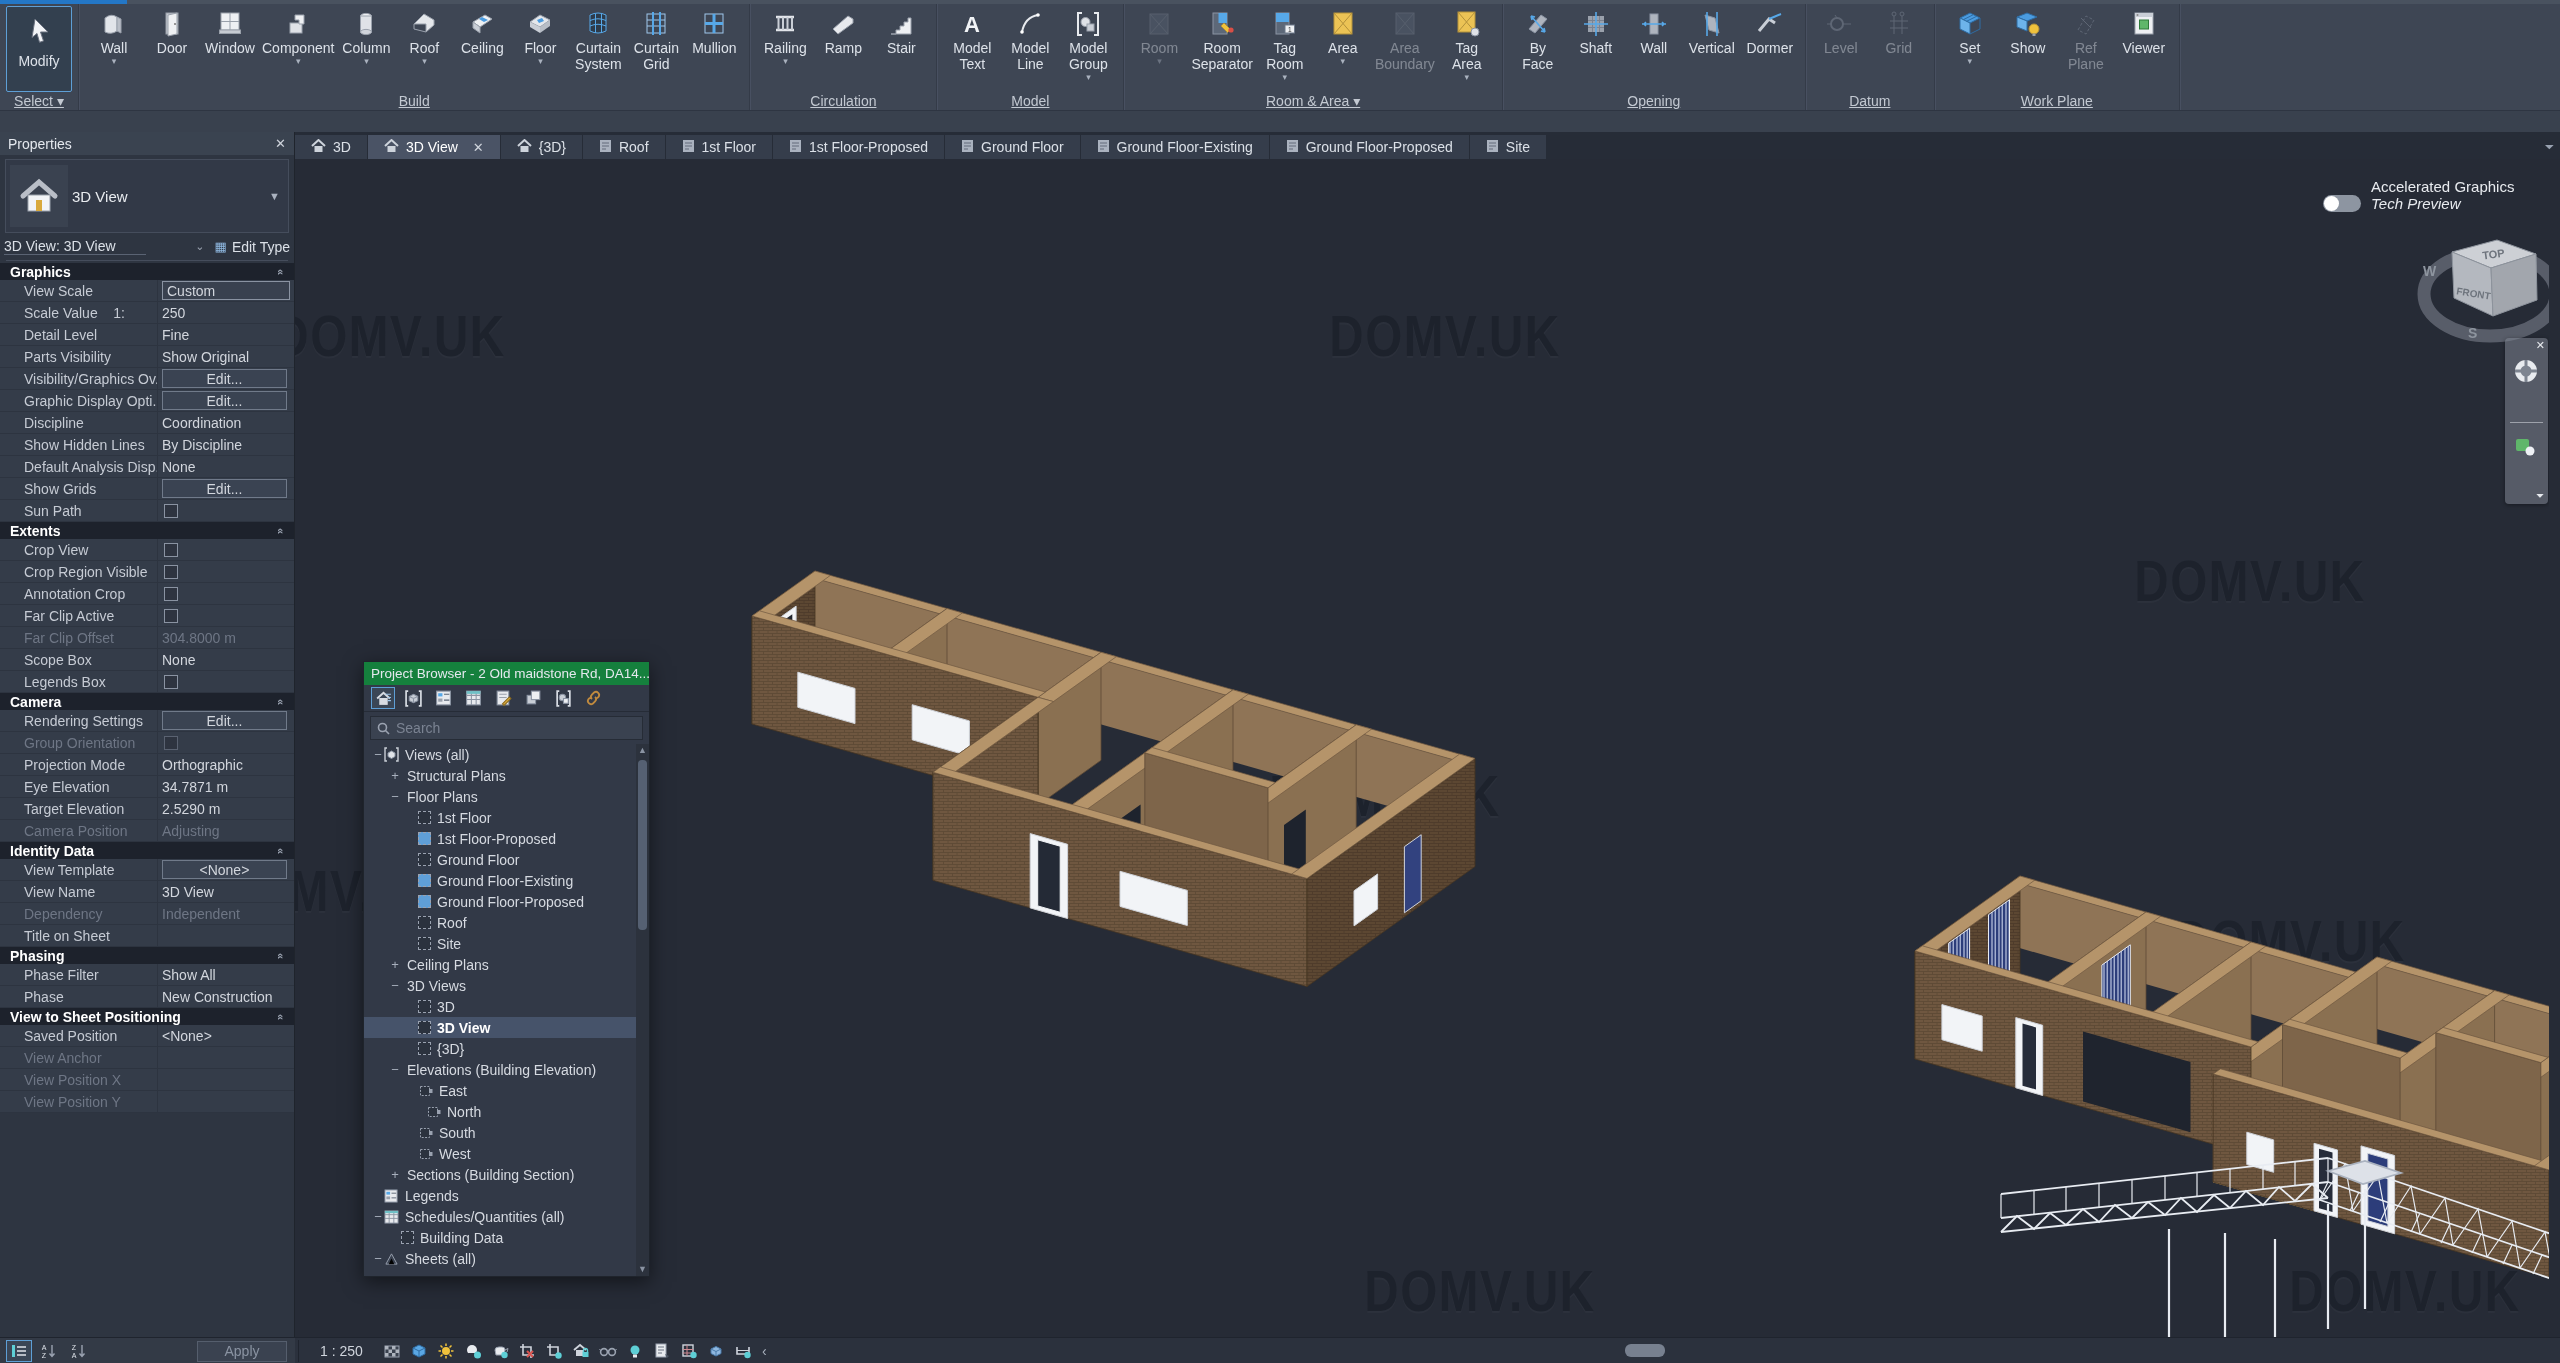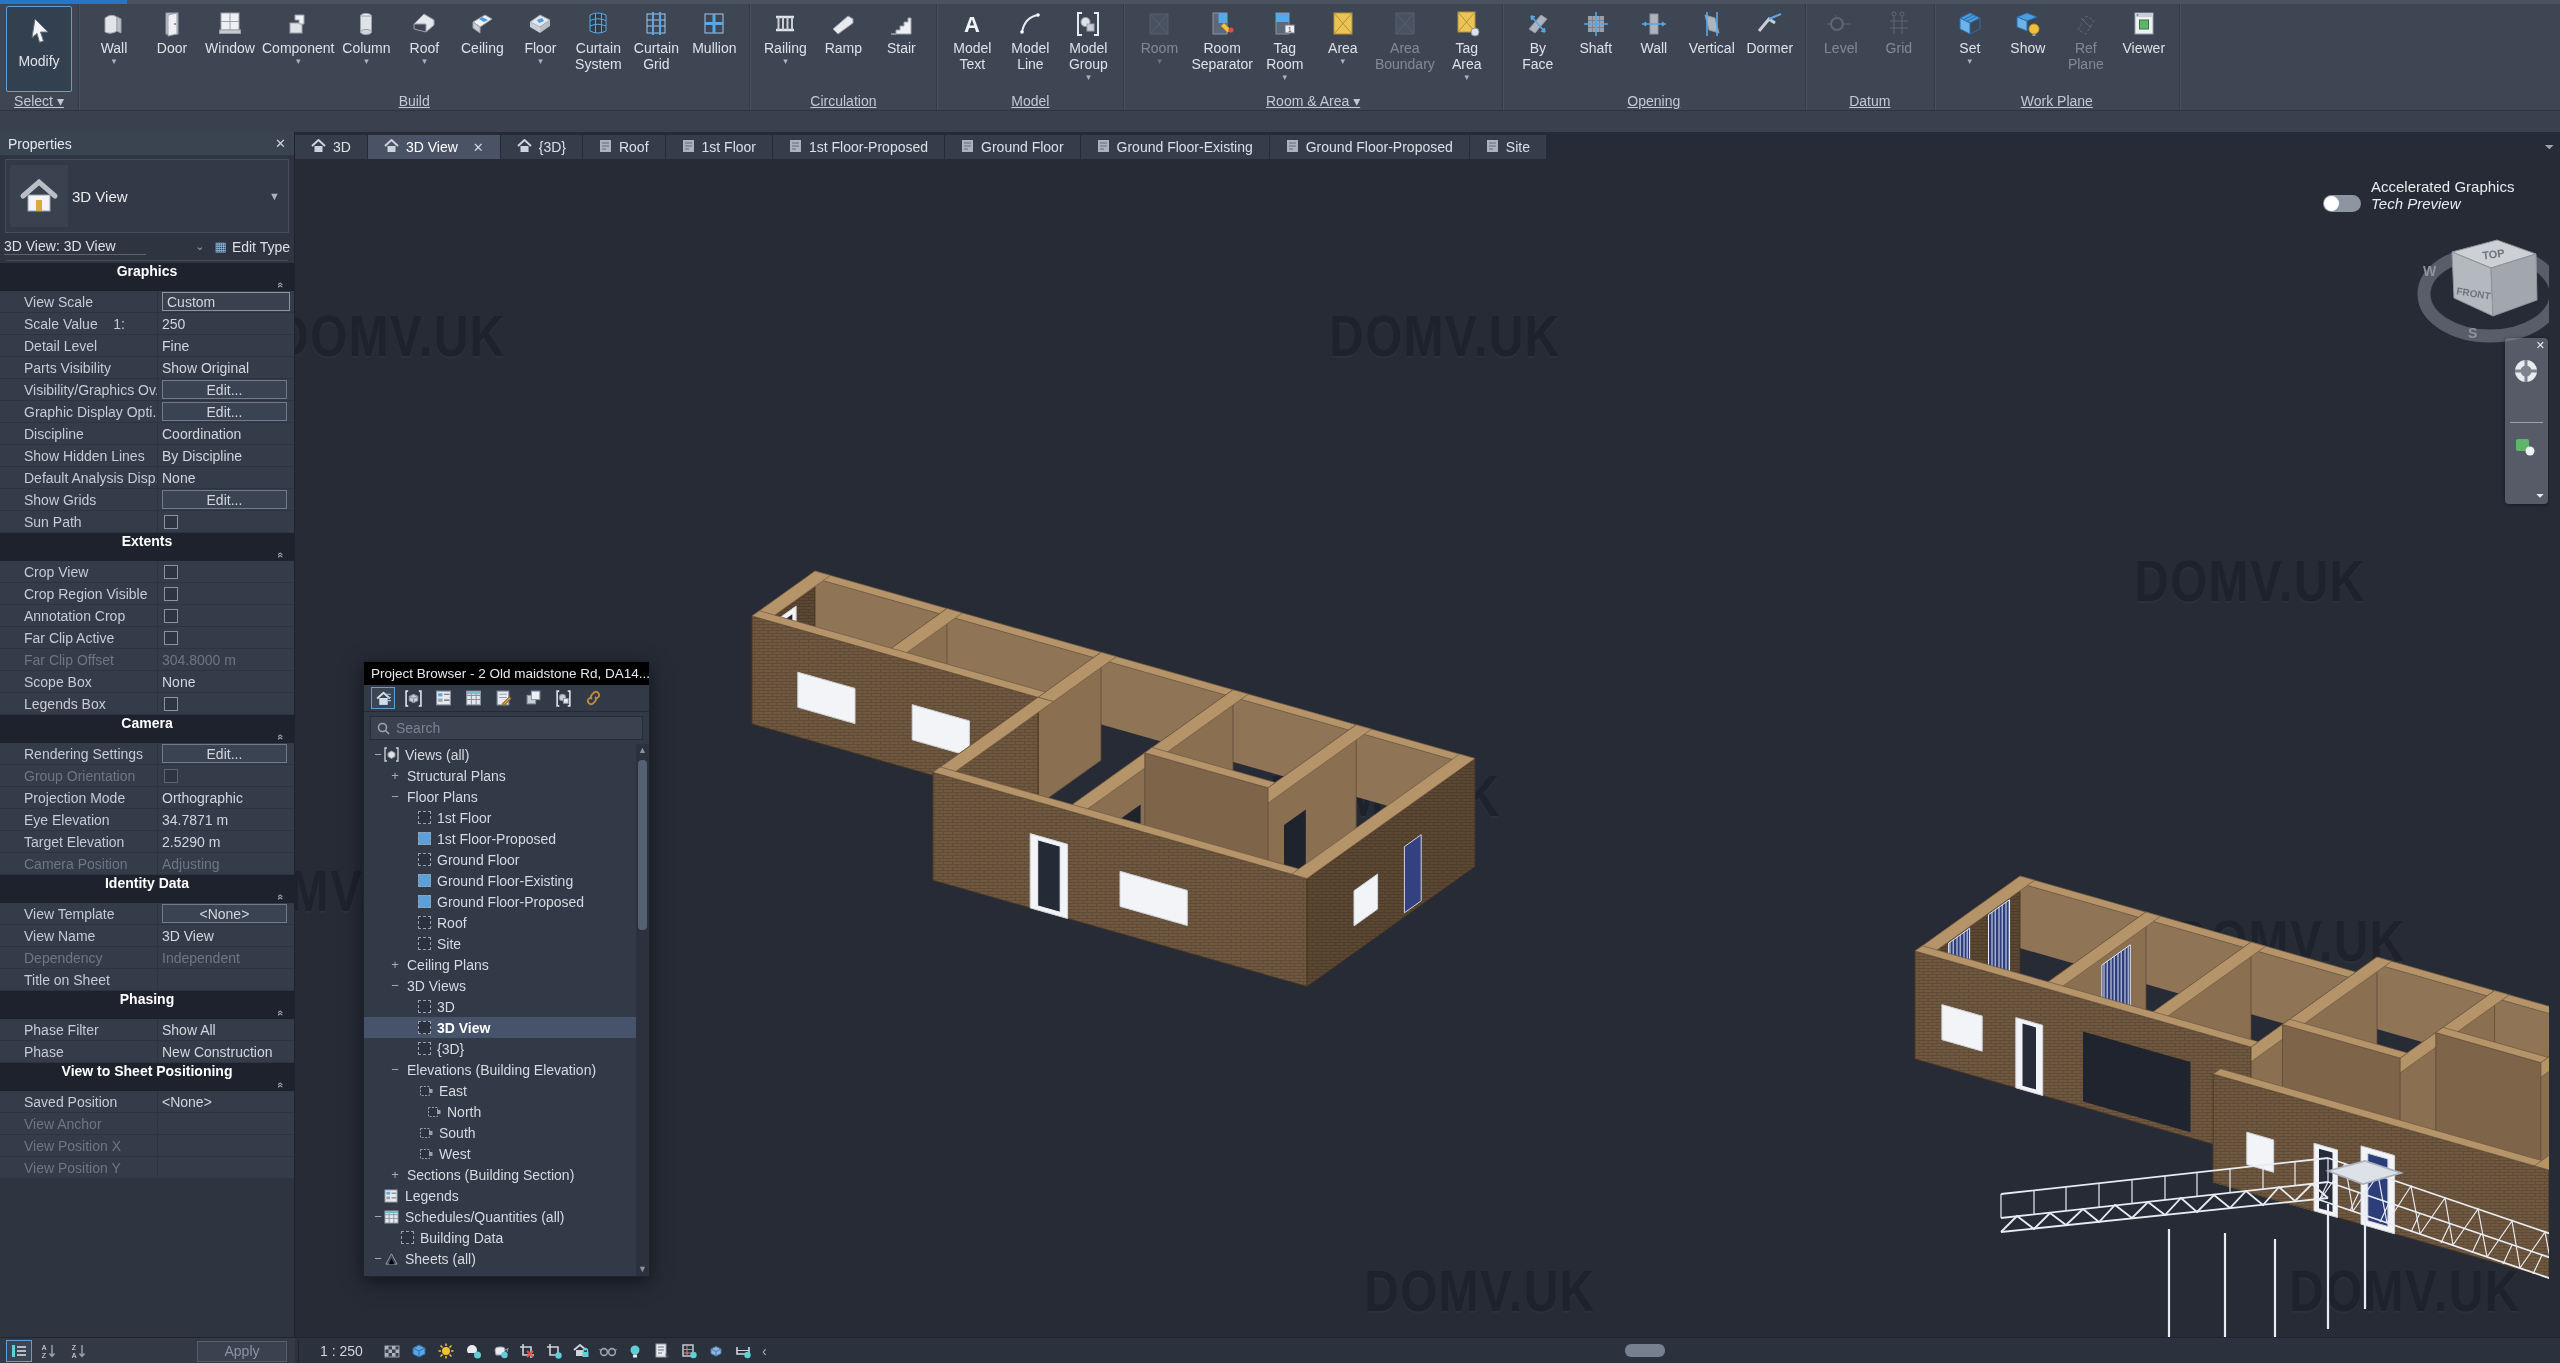--- a/index.html
+++ b/index.html
@@ -49,21 +49,21 @@
   .ptitle .px{margin-left:auto;color:#cfd4dc;font-size:13px;}
   .typesel{margin:4px 5px 0 5px;height:72px;background:#323947;border:1px solid #454d5c;display:flex;align-items:center;}
   .typesel .tsicon{width:58px;height:62px;margin:4px;background:#3a4250;display:flex;align-items:center;justify-content:center;}
   .typesel .tslabel{font-size:15px;color:#e8ebef;}
   .typesel .tscaret{margin-left:auto;margin-right:8px;color:#aab2bf;font-size:11px;}
   .instrow{display:flex;align-items:center;height:27px;padding:0 4px;color:#dbe0e7;}
   .instrow .ichev{color:#9aa2b0;font-size:11px;margin-left:auto;}
   .instrow .etype{display:flex;align-items:center;gap:5px;margin-left:10px;color:#dbe0e7;}
   .instrow .etg{color:#8fb8e0;font-size:13px;}
   .instdiv{height:1px;background:#454d5c;margin:0 6px 2px 6px;}
-  .psec{height:28px;background:#1d222c;display:flex;align-items:center;padding:0 10px;font-weight:bold;color:#fff;flex-direction:column;}
+  .psec{height:17px;background:#1d222c;display:flex;align-items:center;padding:0 10px;font-weight:bold;color:#fff;}
   .psec .chev2{margin-left:auto;color:#9aa2b0;font-size:11px;transform:rotate(90deg);}
   .prow{display:flex;height:21px;align-items:center;background:#343c49;border-bottom:1px solid #2d3440;}
   .prow .plab{width:133px;padding-left:24px;color:#c6cbd4;overflow:hidden;white-space:pre;flex:none;}
   .prow .pval{flex:1;height:100%;display:flex;align-items:center;padding:0 4px;border-left:1px solid #2d3440;color:#d2d6dd;}
   .prow.dis .plab,.prow.dis .pval{color:#6e7685;}
   .pinput{width:100%;height:17px;border:1px solid #8a93a2;background:#39414f;display:flex;align-items:center;padding:0 4px;}
   .pbtn{width:96%;height:17px;border:1px solid #707a8a;background:#3a4352;display:flex;align-items:center;justify-content:center;}
   .pchk{width:12px;height:12px;border:1px solid #8a93a2;background:#2e3440;margin-left:2px;}
   .prow.dis .pchk{border-color:#5a6271;}
   
@@ -75,21 +75,21 @@
             color:#8a93a2;display:flex;align-items:center;justify-content:center;font-size:14px;}
   .statussep{position:absolute;left:298px;top:2px;bottom:2px;width:1px;background:#1f242e;}
   .scalebtn{position:absolute;left:312px;top:3px;height:19px;padding:0 8px;color:#cfd4dc;font-size:14px;display:flex;align-items:center;}
   .sicons{position:absolute;left:382px;top:2px;display:flex;gap:8px;align-items:center;}
   .sico{width:19px;height:21px;display:flex;align-items:center;justify-content:center;}
   .scollapse{color:#aab2bf;font-size:14px;margin-left:2px;}
   .hthumb{position:absolute;left:1625px;top:6px;width:40px;height:13px;border-radius:6px;background:#77808f;}
   
   .pbrowser{position:absolute;left:363px;top:661px;width:285px;height:614px;background:#323947;
             border:1px solid #1f242c;box-shadow:0 5px 18px rgba(0,0,0,.5);font-size:14px;overflow:hidden;}
-  .pbtitle{height:23px;background:#000000;display:flex;align-items:center;padding:0 7px;color:#e4e8ee;font-size:13.5px;white-space:nowrap;}
+  .pbtitle{height:23px;background:#15803d;display:flex;align-items:center;padding:0 7px;color:#e4e8ee;font-size:13.5px;white-space:nowrap;}
   .pbtools{height:26px;display:flex;align-items:center;gap:6px;padding:0 7px;border-bottom:1px solid #262c37;}
   .pbtool{width:22px;height:20px;display:flex;align-items:center;justify-content:center;border:1px solid transparent;}
   .pbtool.on{border-color:#5e9fd6;background:#3a4656;}
   .pbsearch{margin:4px 6px;height:22px;background:#3a4250;border:1px solid #262c36;display:flex;align-items:center;gap:6px;padding:0 6px;color:#7b8392;}
   .pbtree{position:absolute;left:0;right:13px;top:82px;bottom:0;overflow:hidden;}
   .trow{display:flex;align-items:center;height:21px;color:#d6dae1;white-space:nowrap;}
   .trow.sel{background:#46536a;color:#fff;font-weight:bold;}
   .texp{width:12px;text-align:center;color:#a7afbc;flex:none;font-size:13px;}
   .ticon{flex:none;margin-right:6px;display:flex;}
   .ti{width:13px;height:13px;border:1px dashed #9aa2b0;background:#2b323e;box-sizing:border-box;}

